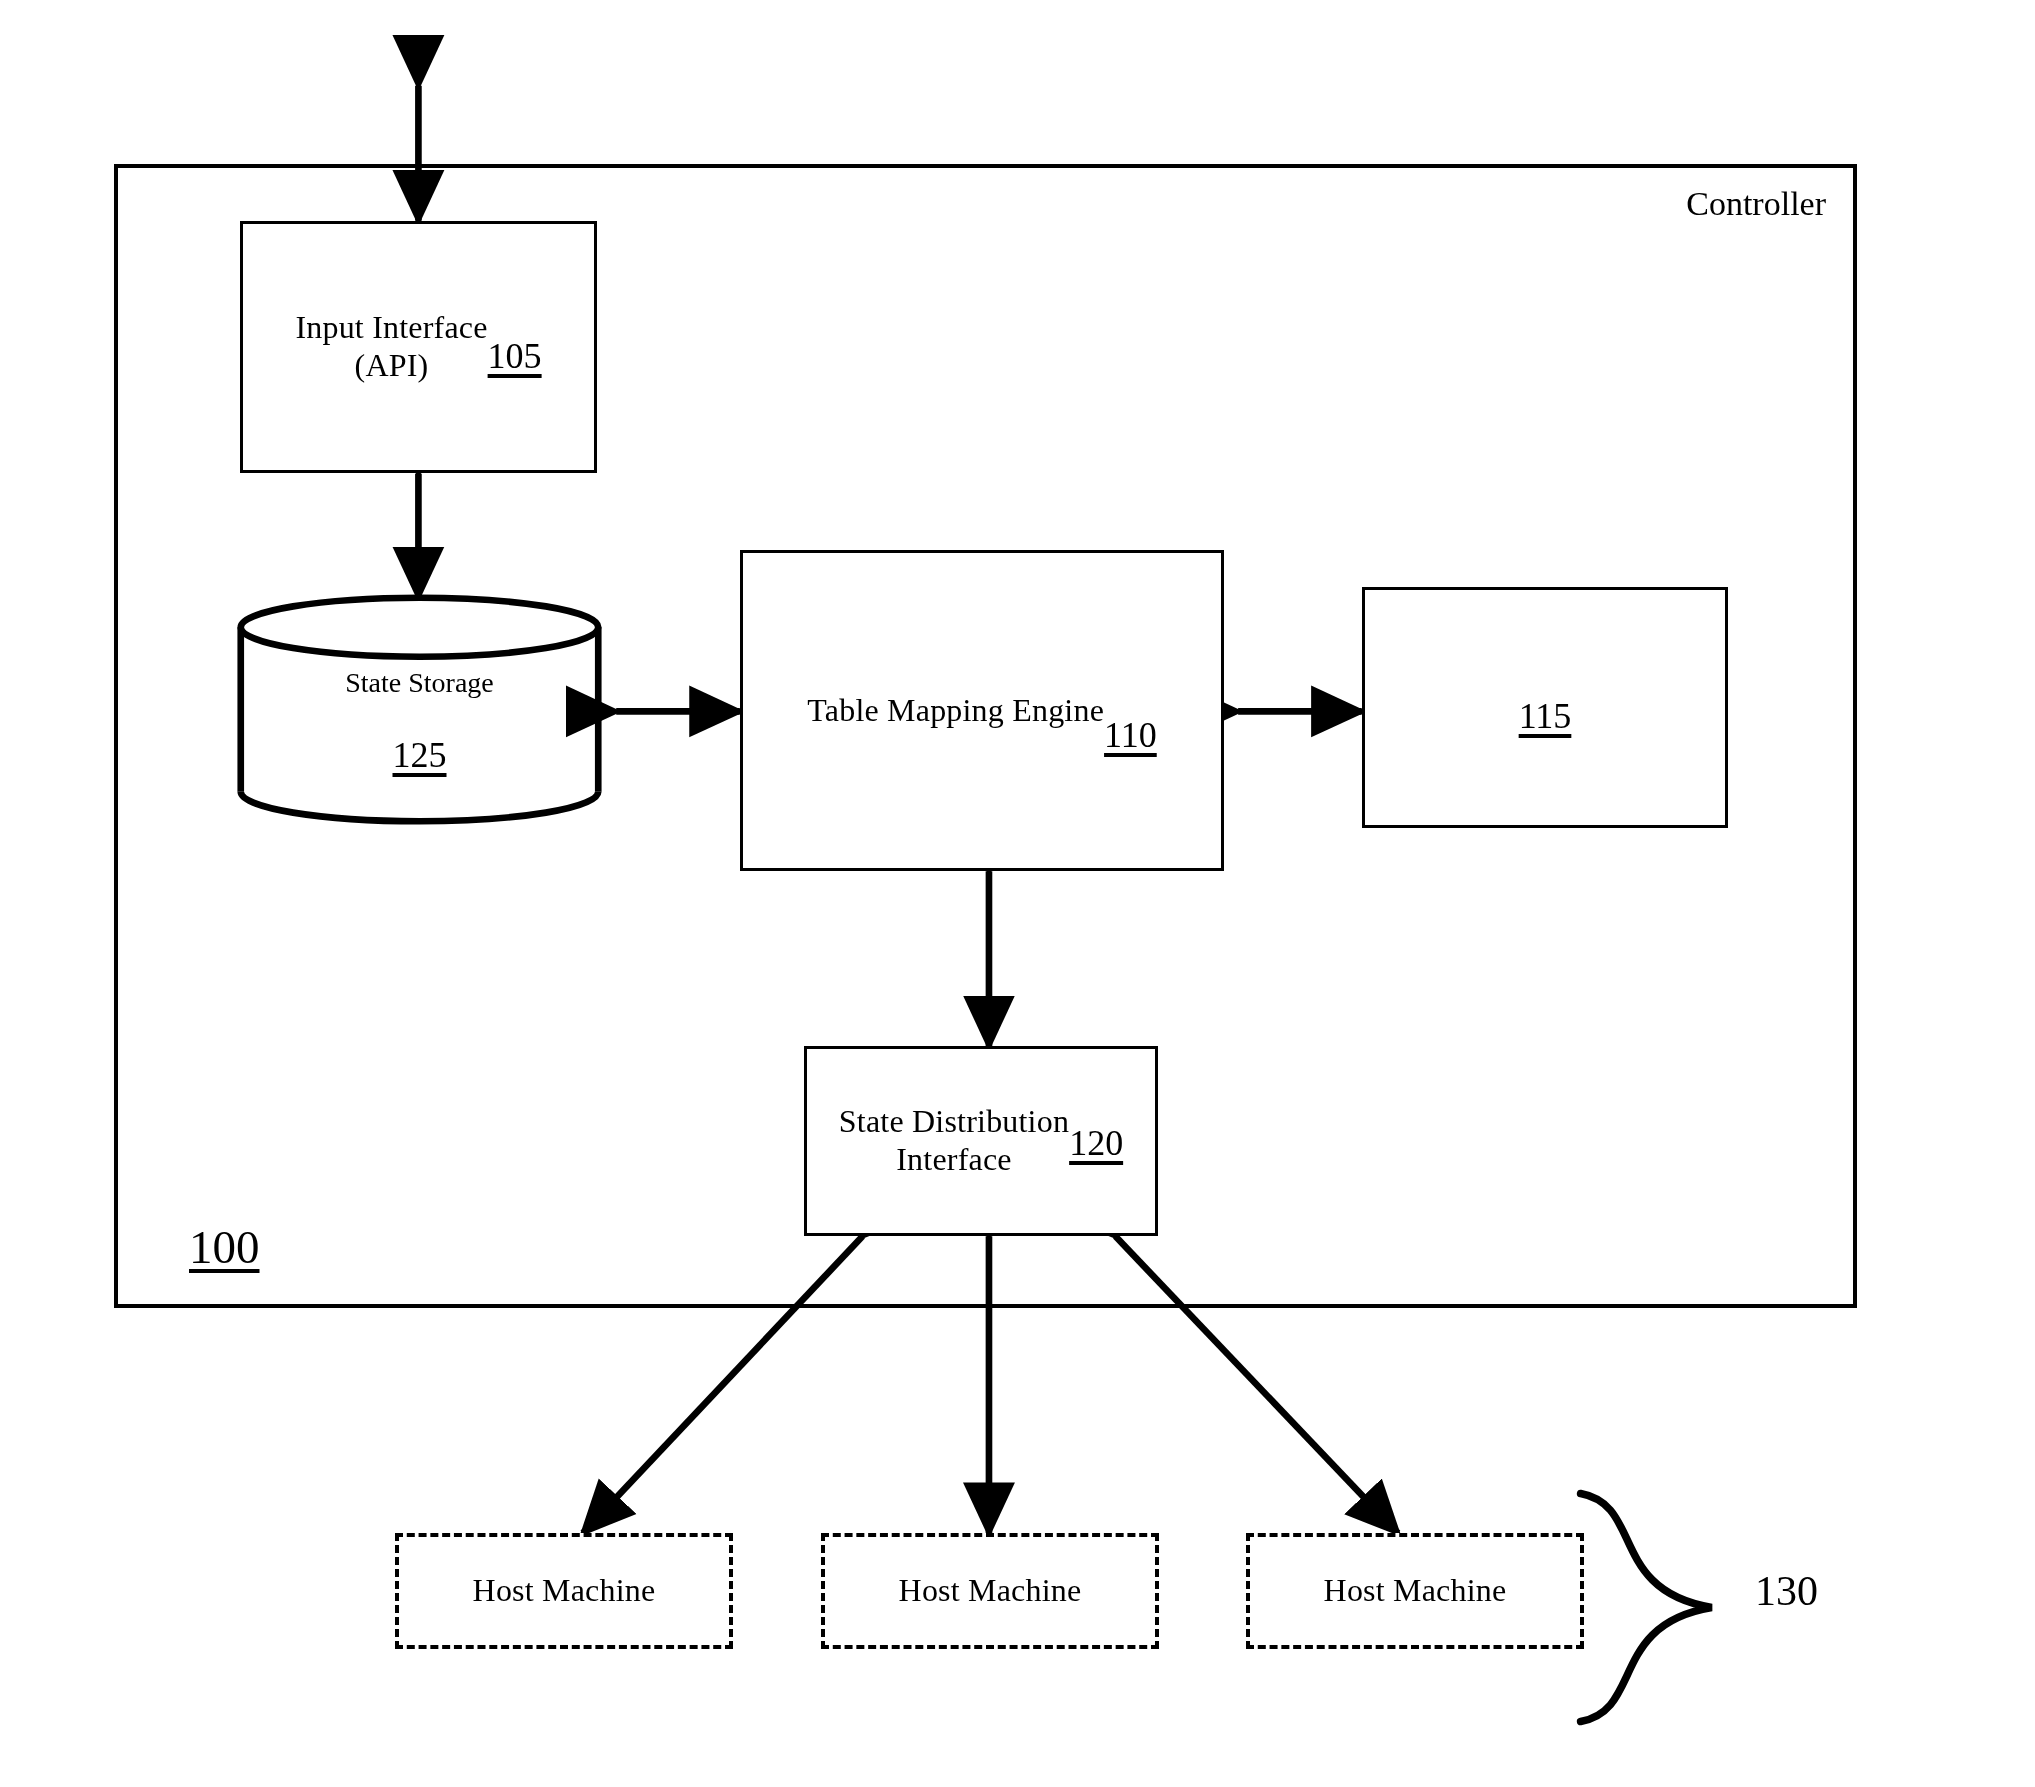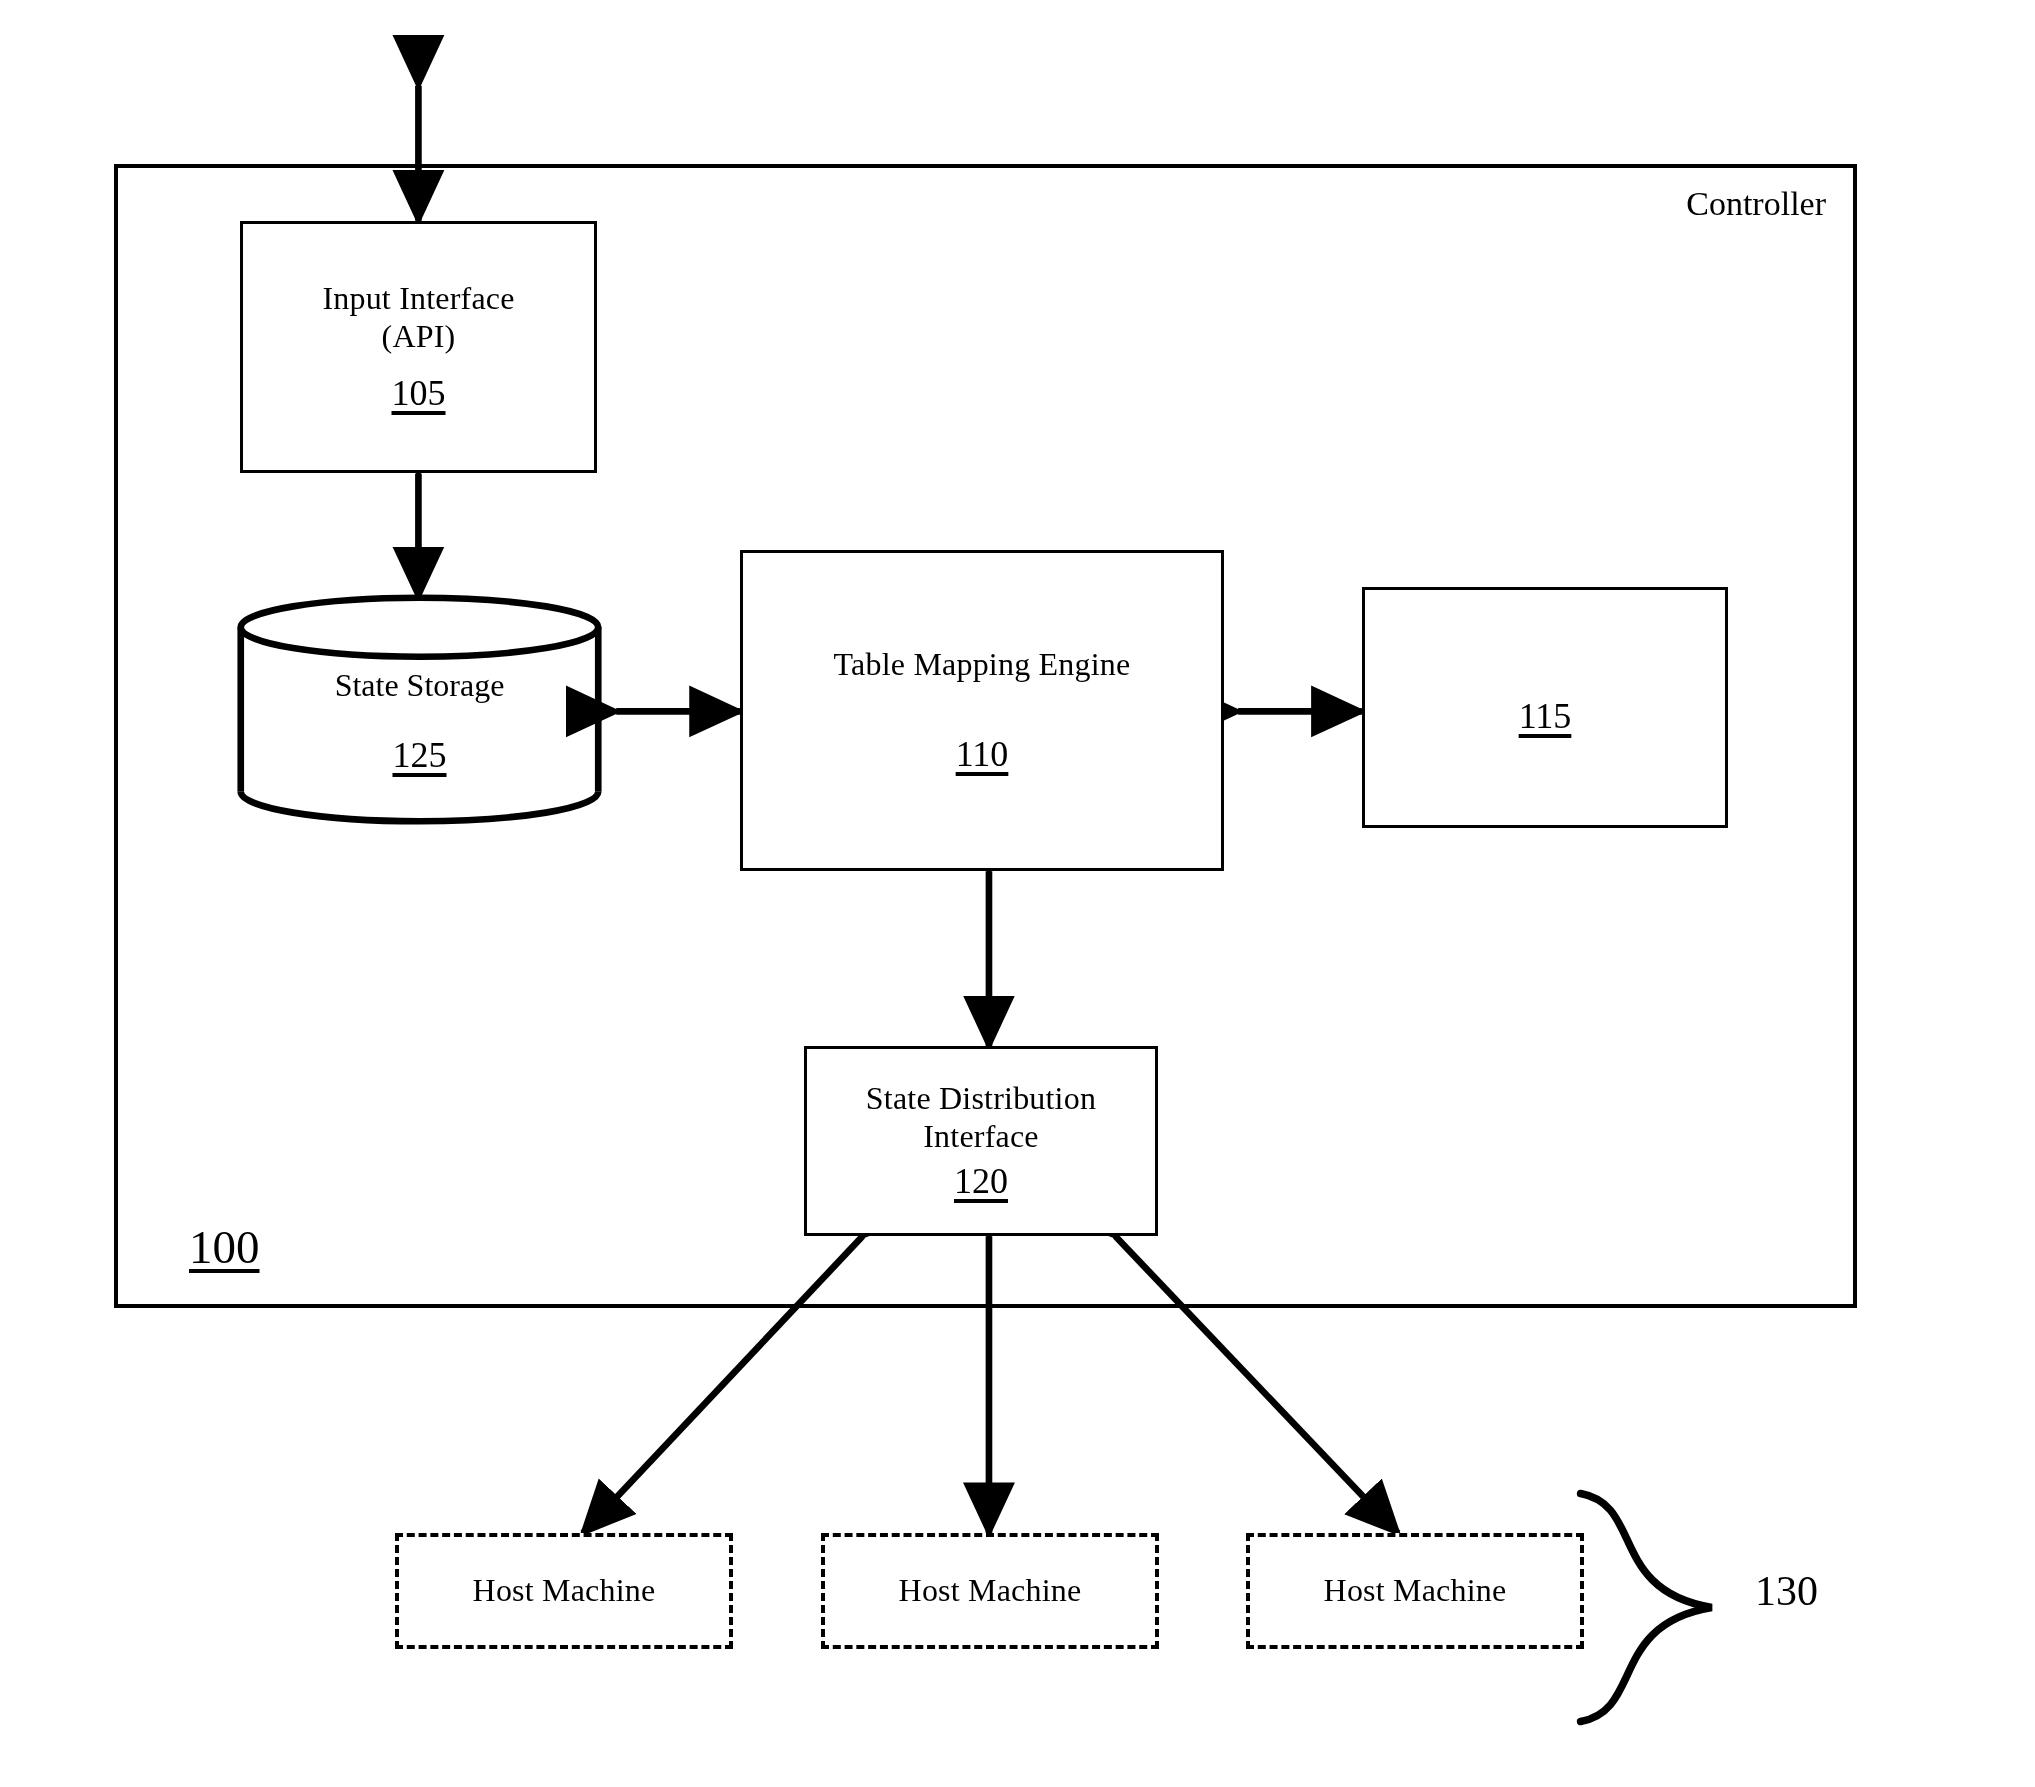--- a/index.html
+++ b/index.html
@@ -23,21 +23,21 @@
     width: 2035px;
     height: 1787px;
   }
 
   
   .node {
     position: absolute;
     box-sizing: border-box;
     background: #ffffff;
     display: flex;
-    flex-direction: column;
+    flex-direction: row;
     align-items: center;
     justify-content: center;
     text-align: center;
     z-index: 5;
   }
   .node.solid {
     border: 3.8px solid #000;
   }
   .node.dashed {
     border: 4.8px dashed #000;
@@ -97,21 +97,21 @@
     position: absolute;
     left: 0; top: 0;
     width: 100%; height: 100%;
   }
   #state-storage .cyl-text {
     position: absolute;
     left: 0;
     top: 74px;
     width: 100%;
     text-align: center;
-    font-size: 32px;
+    font-size: 28px;
   }
   #state-storage .cyl-ref {
     position: absolute;
     left: 0;
     top: 141px;
     width: 100%;
     text-align: center;
     font-size: 36px;
     text-decoration: underline;
     text-underline-offset: 5.7px;

